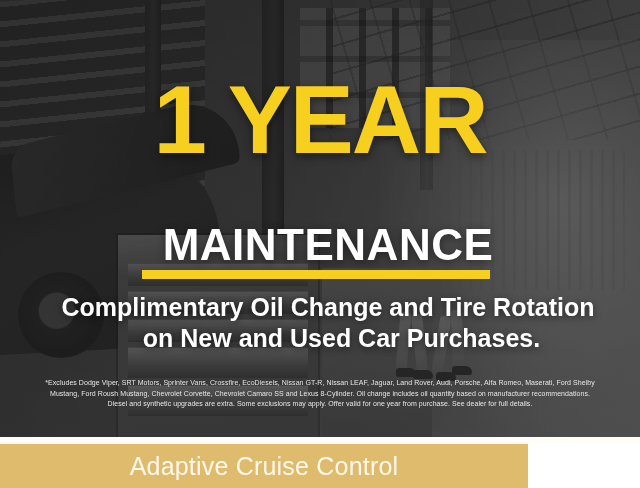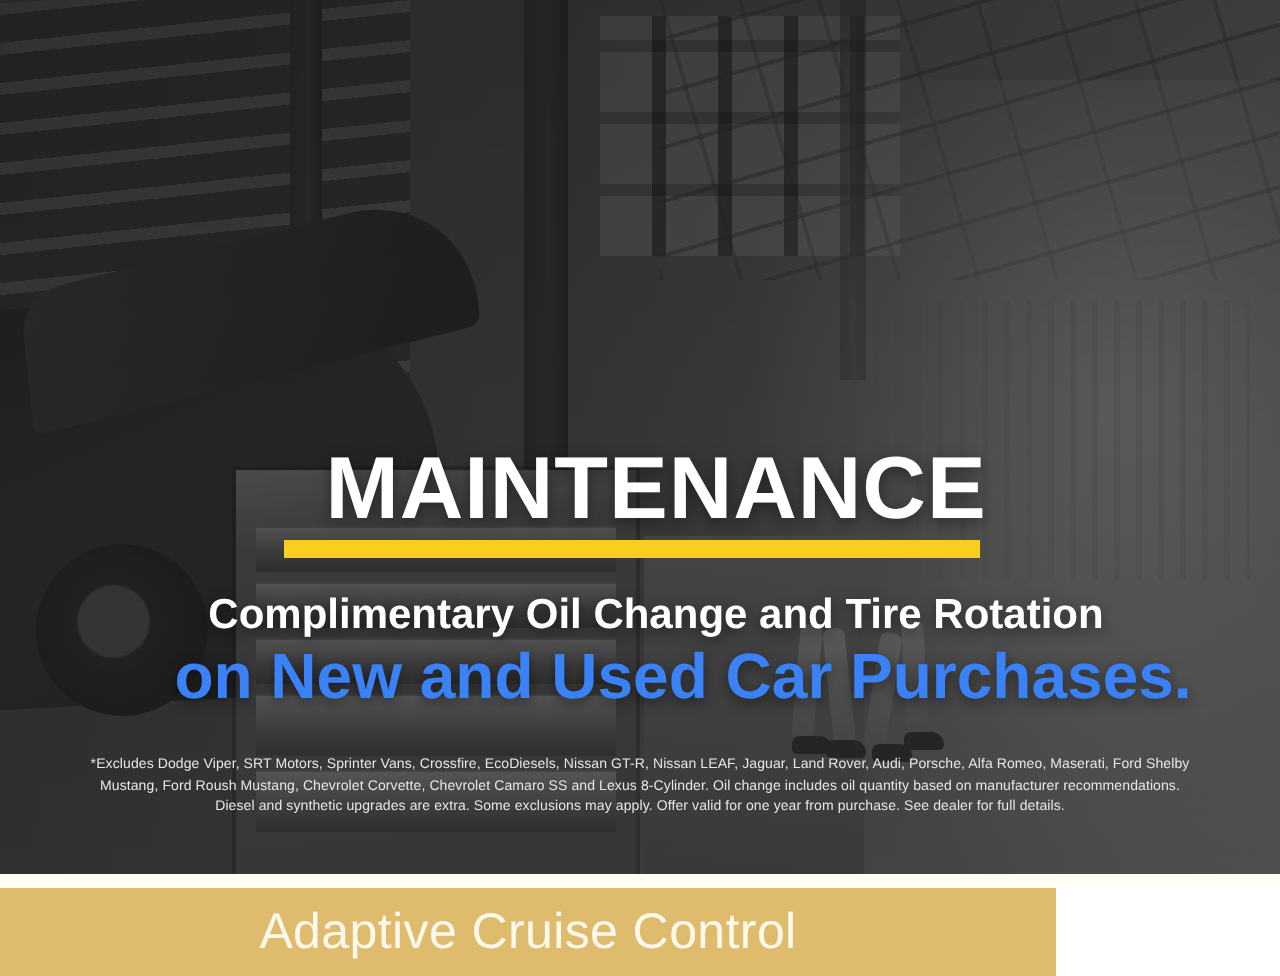--- a/index.html
+++ b/index.html
@@ -228,34 +228,34 @@
     top: 270px;
     width: 348px;
     height: 9px;
     background: #f7cf1f;
   }
 
   .offer-line1 {
     position: absolute;
     left: 16px; right: 0;
     top: 292px;
-    font-size: 21px;
+    font-size: 25px;
     line-height: 31px;
     font-weight: bold;
     color: #ffffff;
     text-shadow: 0 2px 7px rgba(0,0,0,0.5);
   }
   .offer-line2 {
     position: absolute;
     left: 0; right: 0;
     top: 323px;
-    font-size: 32px;
+    font-size: 25px;
     line-height: 31px;
     font-weight: bold;
-    color: #3b82f6;
+    color: #ffffff;
     text-shadow: 0 2px 7px rgba(0,0,0,0.5);
     padding-left: 43px;
   }
 
   
   .disclaimer {
     position: absolute;
     left: 14px;
     right: 14px;
     top: 378px;
@@ -329,20 +329,21 @@
     <div class="leg l4"></div>
     <div class="shoe s1"></div>
     <div class="shoe s2"></div>
     <div class="shoe s3"></div>
     <div class="shoe s4"></div>
 
     <div class="bg-scrim"></div>
     <div class="bg-veil"></div>
 
     <div class="content">
+      <div class="headline-year">1 YEAR</div>
 
 
       <div class="headline-sub2">MAINTENANCE</div>
 
       <div class="divider"></div>
 
       <div class="offer-line1">Complimentary Oil Change and Tire Rotation</div>
 
       <div class="offer-line2">on New and Used Car Purchases.</div>
 

